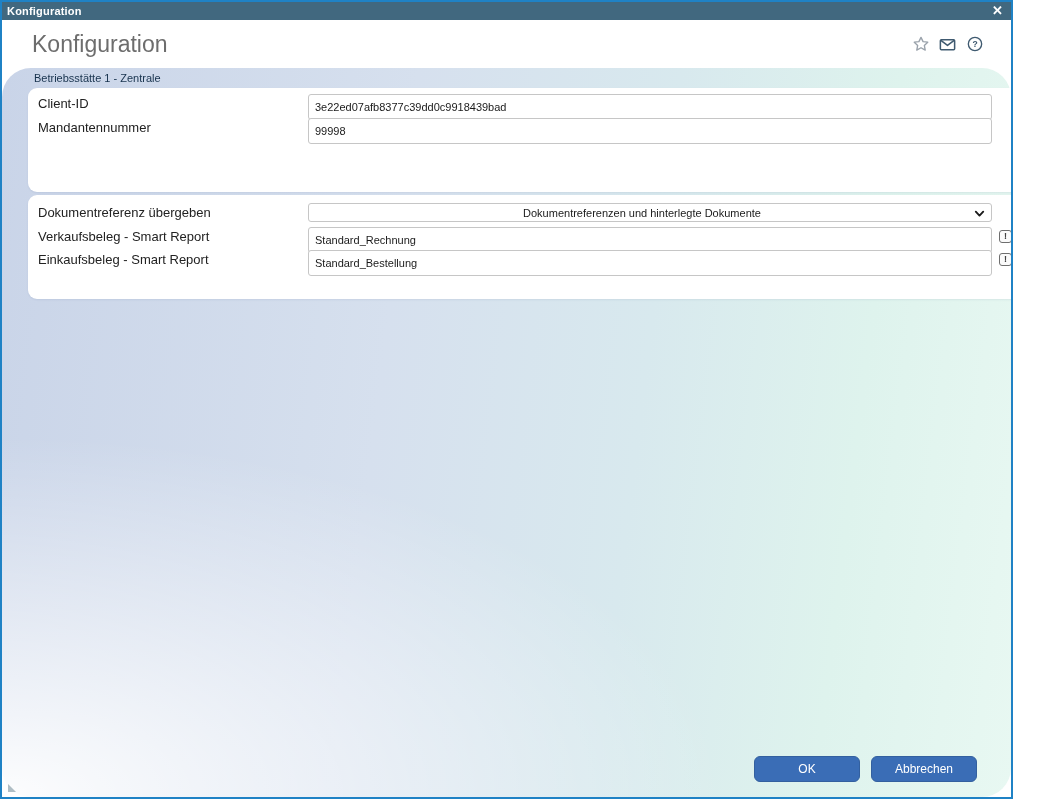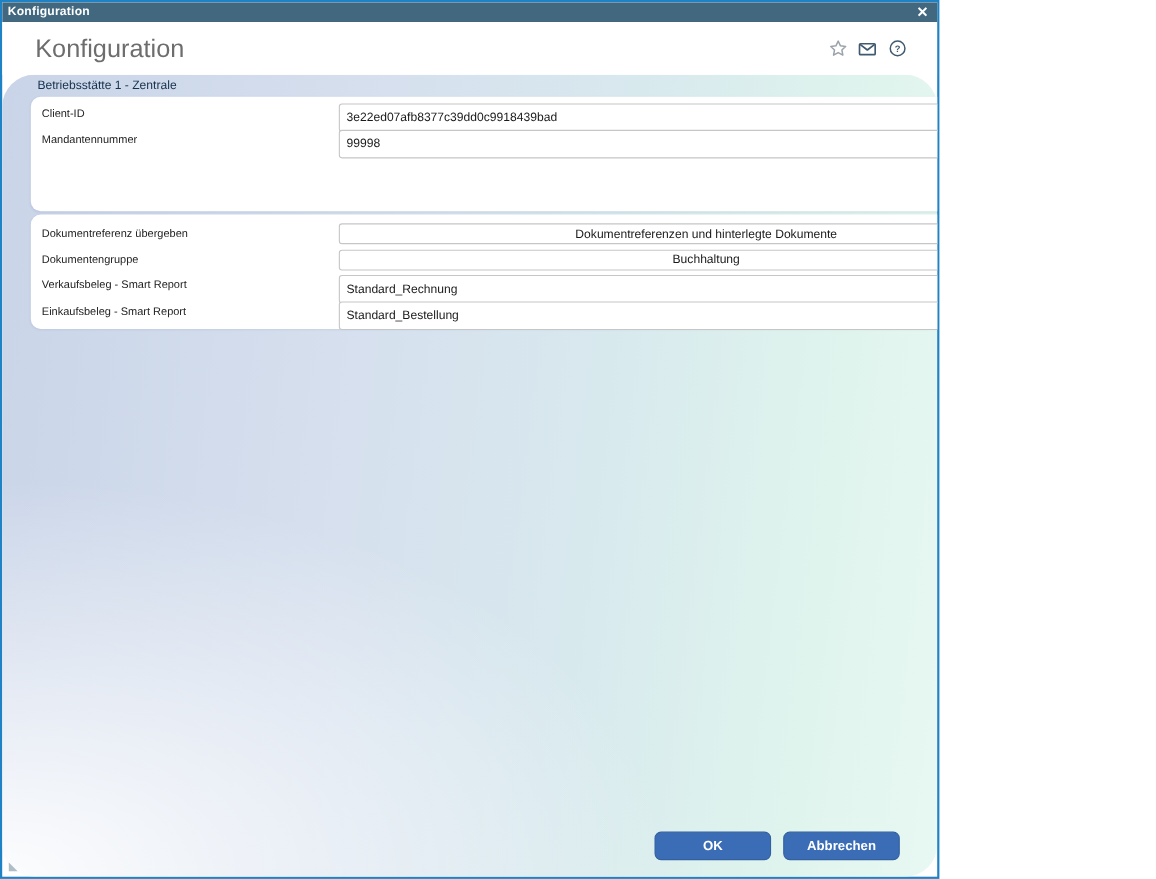--- a/index.html
+++ b/index.html
@@ -1,19 +1,19 @@
 <!DOCTYPE html>
 <html><head>
 <meta charset="utf-8">
 <style>
   * { margin:0; padding:0; box-sizing:border-box; }
   html,body { width:1051px; height:799px; font-family:"Liberation Sans", sans-serif; background:#fff; }
 
   .window {
-    position:relative; width:854px; height:799px;
+    position:relative; width:1013px; height:799px;
     border:2px solid #1f82c5; background:#fff; overflow:hidden;
   }
 
   
   .titlebar {
     position:relative; height:18px; background:#41687f;
     display:flex; align-items:center;
   }
   .titlebar-text { color:#fff; font-size:11px; font-weight:bold; padding-left:5px; letter-spacing:.2px; }
   .close-x {
@@ -48,21 +48,21 @@
 
   .panel {
     position:absolute; left:26px; width:994px; height:104px;
     background:#ffffff; border-radius:9px;
     box-shadow:0 1px 2px rgba(40,70,110,0.08);
   }
   .panel-1 { top:20px; padding-top:4px; }
   .panel-2 { top:127px; padding-top:6px; }
 
   .row { display:flex; align-items:center; height:23.5px; padding-left:10px; }
-  .lbl { width:270px; font-size:10px; color:#222; }
+  .lbl { width:270px; font-size:13px; color:#222; }
   .field { position:relative; width:684px; height:19px; }
 
   .inp {
     width:100%; height:19px; border:1px solid #c6c6c6; border-radius:3px;
     font-family:"Liberation Sans", sans-serif; font-size:11px; color:#1a1a1a;
     padding:12px 6px; background:#fff; outline:none;
   }
   .inp-pass { letter-spacing:1px; font-size:10px; }
   .inp-disabled { background:#fdfdfd; }
 
@@ -86,21 +86,21 @@
     border:1px solid #6e6e6e; border-radius:3px; background:#fafafa;
     color:#444; font-size:9px; font-weight:bold; line-height:11px; text-align:center;
     cursor:pointer;
   }
 
   
   .footer { position:absolute; top:688px; right:34px; display:flex; gap:11px; }
   .btn {
     width:106px; height:26px; border:1px solid #33609f; border-radius:6px;
     background:#3a6db6; color:#fff; font-family:"Liberation Sans", sans-serif;
-    font-size:12px; font-weight:bold; cursor:pointer;
+    font-size:12px; font-weight:normal; cursor:pointer;
     display:flex; align-items:center; justify-content:center;
   }
 
   .resize-grip {
     position:absolute; left:6px; bottom:5px; width:0; height:0;
     border-bottom:8px solid #8fa3ad; border-right:8px solid transparent;
     opacity:.7;
   }
 </style>
 </head>
@@ -168,33 +168,20 @@
             <span>Dokumentreferenzen und hinterlegte Dokumente</span>
             <span class="chevron">
               <svg width="13" height="13" viewBox="0 0 14 14">
                 <path d="M3 5 L7 9.2 L11 5" fill="none" stroke="#1a1a1a" stroke-width="2" stroke-linecap="round" stroke-linejoin="round"></path>
               </svg>
             </span>
           </div>
         </div>
       </div>
 
-      <div class="row">
-        <label class="lbl">Dokumentengruppe</label>
-        <div class="field">
-          <div class="selectbox">
-            <span>Buchhaltung</span>
-            <span class="chevron">
-              <svg width="13" height="13" viewBox="0 0 14 14">
-                <path d="M3 5 L7 9.2 L11 5" fill="none" stroke="#1a1a1a" stroke-width="2" stroke-linecap="round" stroke-linejoin="round"></path>
-              </svg>
-            </span>
-          </div>
-        </div>
-      </div>
 
       <div class="row">
         <label class="lbl">Verkaufsbeleg - Smart Report</label>
         <div class="field">
           <input class="inp" type="text" value="Standard_Rechnung" style="">
           <span class="info-btn">!</span>
         </div>
       </div>
 
       <div class="row">

